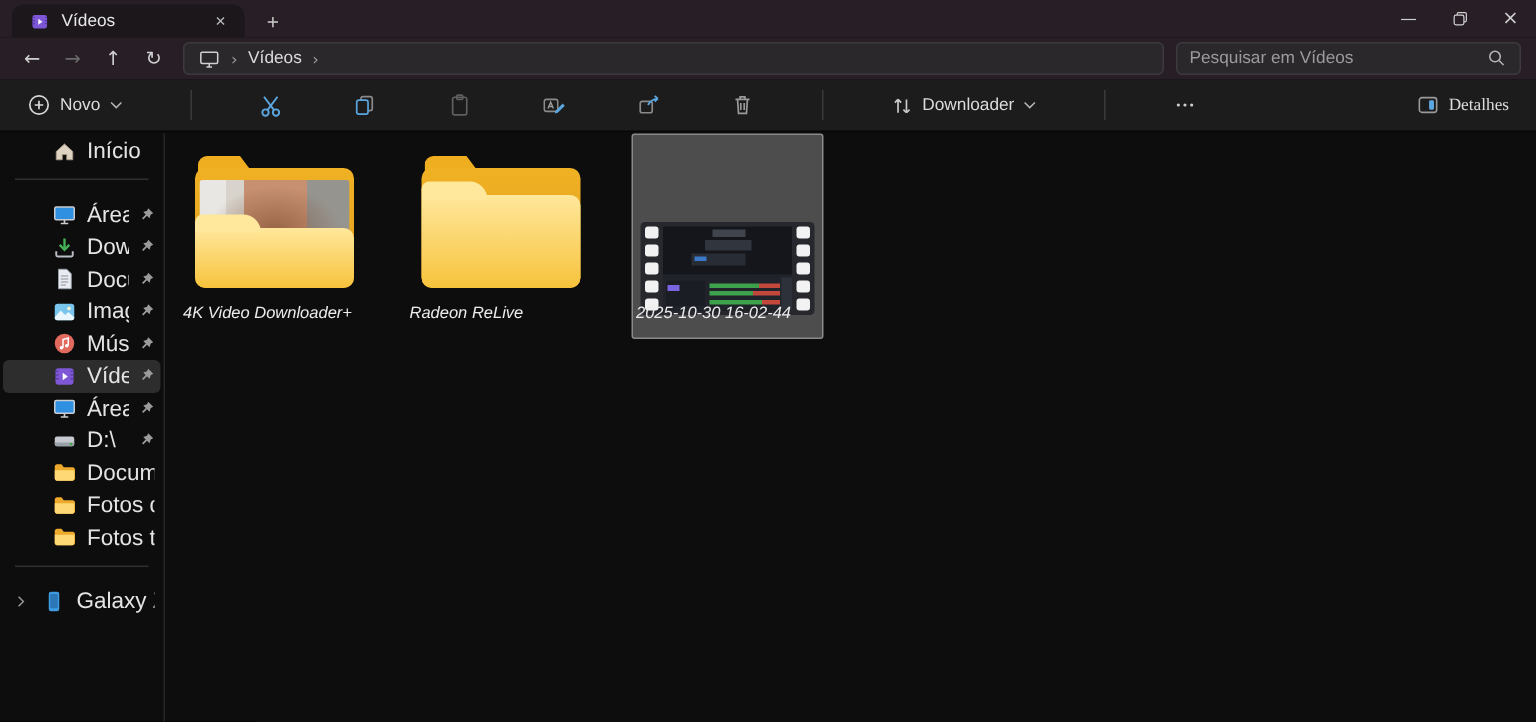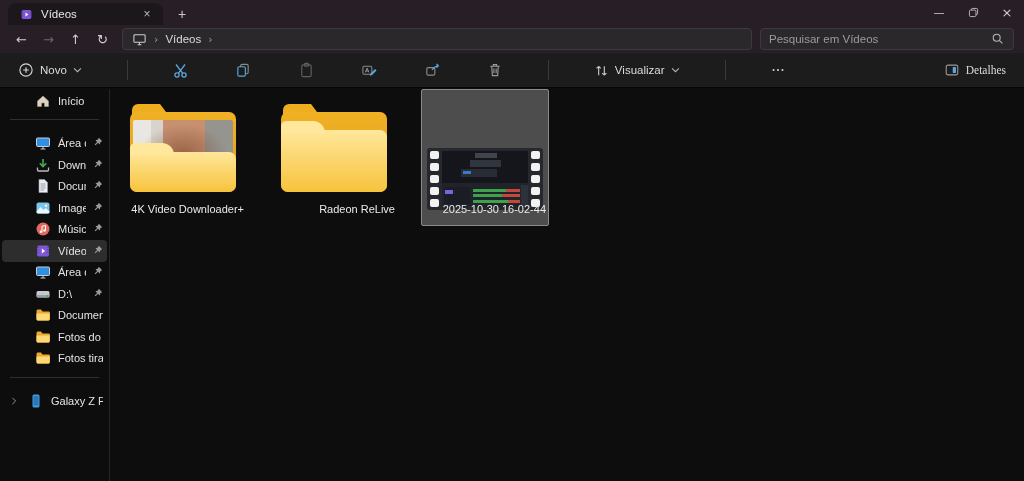--- a/index.html
+++ b/index.html
@@ -23,55 +23,55 @@
   
   .navbar { position:absolute; top:25px; left:0; right:0; height:28px; background:#271e26;
             display:flex; align-items:center; padding-left:8px; }
   .navbtn { width:27px; height:24px; display:flex; align-items:center; justify-content:center;
             color:#cfcfcf; font-size:13px; font-family:"DejaVu Sans",sans-serif; border-radius:4px; }
   .navbtn.disabled { color:#6a6a6a; }
   .addressbar { height:22px; flex:1; margin:0 8px 0 6px; background:#2b282c; border:1px solid #3d3a3e;
                 border-radius:4px; display:flex; align-items:center; gap:7px; padding:0 9px; color:#dadada;
                 font-size:11.5px; }
   .crumb-sep { color:#9a9a9a; font-size:11px; font-family:"DejaVu Sans",sans-serif; }
-  .searchbox { width:254px; height:22px; margin-right:10px; background:#2b282c; border:1px solid #3d3a3e;
+  .searchbox { width:230px; height:22px; margin-right:10px; background:#2b282c; border:1px solid #3d3a3e;
                border-radius:4px; display:flex; align-items:center; padding:0 8px; }
   .searchbox input { flex:1; background:transparent; border:none; outline:none; color:#dadada;
                      font-size:11.5px; font-family:"Liberation Sans","DejaVu Sans",sans-serif; }
   .searchbox input::placeholder { color:#9b9b9b; }
 
   
   .toolbar { position:absolute; top:53px; left:0; right:0; height:35px; background:#1d1c1d;
              border-bottom:1px solid #060606; display:flex; align-items:center; padding:0 10px;gap:32px; }
   .tbbtn { display:flex; align-items:center; gap:6px; height:28px; padding:0 8px; border-radius:4px;
            color:#dcdcdc; font-size:11.5px; }
   .tbicon { width:31px; height:28px; display:flex; align-items:center; justify-content:center; border-radius:4px; }
   .tbsep { width:1px; height:20px; background:#3a3a3a; margin:0 5px; }
   .tbright { margin-left:auto;font-family:Liberation Serif, serif; }
 
   
   .main { position:absolute; top:89px; left:0; right:0; bottom:0; display:flex; background:#0d0d0d; }
   .sidebar { width:110px; border-right:1px solid #262626; padding-top:1px; overflow:hidden; }
   .sbitem { height:21.5px; margin:0 2px; padding-left:33px; padding-right:4px; display:flex;
-            align-items:center; gap:7px; font-size:11px; color:#e4e4e4; border-radius:4px; }
+            align-items:center; gap:7px; font-size:15px; color:#e4e4e4; border-radius:4px; }
   .sbitem.expandable { padding-left:8px; }
   .sbitem.selected { background:#2e2d2e; }
   .sbitem .lbl { white-space:nowrap; overflow:hidden; flex:1; }
   .sbitem .pin { margin-left:auto; flex:none; }
   .sbitem .exp { flex:none; margin-right:3px; }
   .sbsep { height:1px; background:#2f2f2f; margin:7px 10px 13px 10px; }
   .sbsep.second { margin:8px 10px 12px 10px; }
   .sbicon { flex:none; width:16px; height:16px; }
 
   .content { flex:1; padding:0 0 0 9px; }
   .tiles { display:flex; align-items:flex-start; gap:23px; }
   .tile { position:relative; width:128px; height:137px; border:1px solid transparent; border-radius:2px; }
   .tile.selected { background:#4d4d4d; border-color:#8a8a8a; }
-  .tile .flabel { position:absolute; left:2px; right:2px; bottom:10px; text-align:right; color:#ebebeb;
-                  font-size:11px; white-space:nowrap; overflow:hidden; }
+  .tile .flabel { position:absolute; left:2px; right:2px; bottom:10px; text-align:left; color:#ebebeb;
+                  font-size:11px; white-space:nowrap; overflow:hidden;font-style:italic; }
 
   
   .folder { position:relative; width:106px; height:88px; margin:14px auto 0; }
   .f-tab { position:absolute; top:0; left:2px; width:40px; height:16px; background:#efae1f;
            border-radius:6px 8px 0 0; clip-path:polygon(0 0,70% 0,100% 100%,0 100%); }
   .f-back { position:absolute; left:0; right:0; top:8px; bottom:0;
             background:linear-gradient(180deg,#f0b124,#df9f1e); border-radius:7px; }
   .f-prev { position:absolute; left:3px; right:3px; top:16px; height:44px; border-radius:2px; overflow:hidden; }
   .f-front { position:absolute; left:0; right:0; bottom:0; height:40px;
              background:linear-gradient(180deg,#ffe79b,#f7c33c); border-radius:4px 7px 7px 7px; }
@@ -218,21 +218,21 @@
           <path d="M3.5 4.5h10M6.8 4.3V2.8h3.4v1.5"></path>
           <path d="M5 4.5l.7 10h5.6l.7-10"></path>
           <path d="M7.3 7v5M9.7 7v5"></path>
         </svg>
     </div>
     <div class="tbsep"></div>
     <div class="tbbtn">
       <svg viewBox="0 0 16 16" width="15" height="15" fill="none" stroke="#c9c9c9" stroke-width="1.2">
           <path d="M5 13V3.5M5 3.5L2.8 5.8M5 3.5l2.2 2.3M11 3.5V13m0 0l-2.2-2.3M11 13l2.2-2.3"></path>
         </svg>
-      <span>Visualizar</span>
+      <span>Downloader</span>
       <svg viewBox="0 0 10 7" width="9" height="6" fill="none" stroke="#b5b5b5" stroke-width="1.2">
           <path d="M1 1.5l4 4 4-4"></path>
         </svg>
     </div>
     <div class="tbsep"></div>
     <div class="tbicon">
       <svg viewBox="0 0 18 18" width="16" height="16" fill="#d0d0d0">
           <circle cx="4" cy="9" r="1.2"></circle>
           <circle cx="9" cy="9" r="1.2"></circle>
           <circle cx="14" cy="9" r="1.2"></circle>

